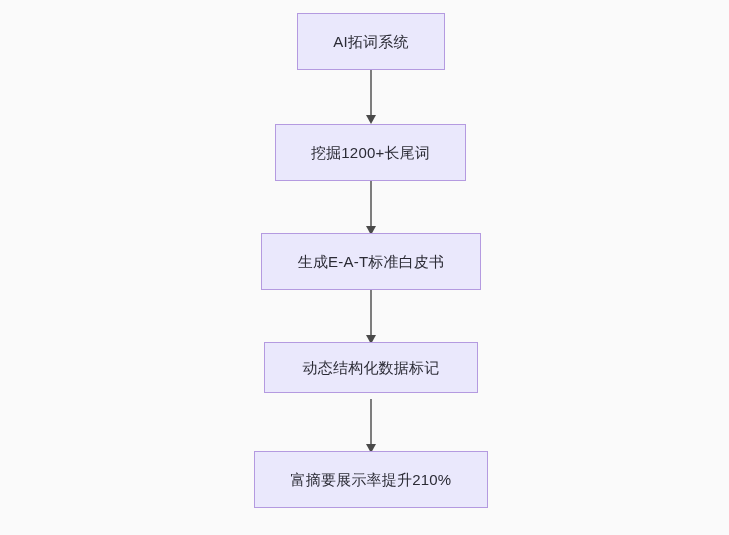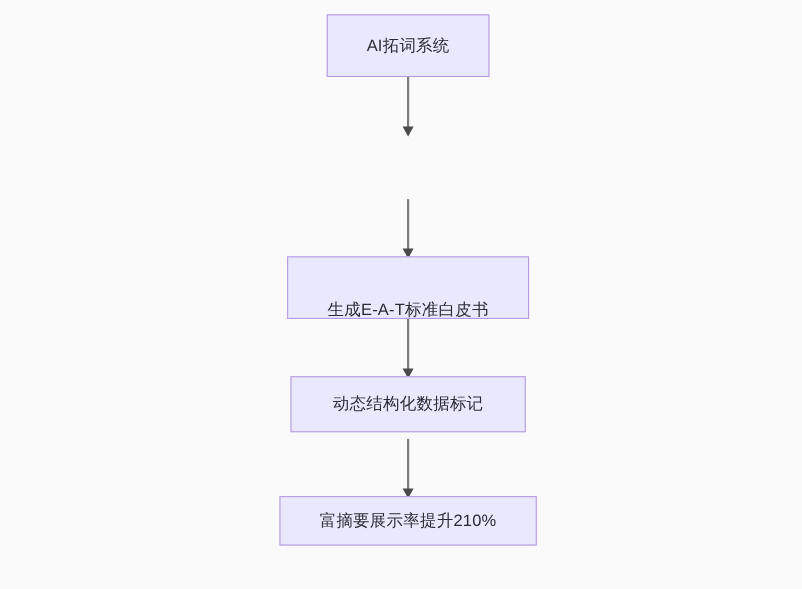--- a/index.html
+++ b/index.html
@@ -60,35 +60,38 @@
 
 <div id="flowchart">
 
   <div class="node" style="left:297px; top:13px; width:148px; height:57px;">
     <span class="node-label">AI拓词系统</span>
   </div>
 
   <div class="edge" style="left:370px; top:70px; height:47px;"></div>
   <div class="edge-head" style="left:365.5px; top:115px;"></div>
 
+  <div class="node" style="left:275px; top:124px; width:191px; height:57px;">
+    <span class="node-label">挖掘1200+长尾词</span>
+  </div>
 
   <div class="edge" style="left:370px; top:181px; height:47px;"></div>
   <div class="edge-head" style="left:365.5px; top:226px;"></div>
 
-  <div class="node" style="left:261px; top:233px; width:220px; height:57px;align-items:flex-end;">
+  <div class="node" style="left:261px; top:233px; width:220px; height:57px;">
     <span class="node-label">生成E-A-T标准白皮书</span>
   </div>
 
   <div class="edge" style="left:370px; top:290px; height:47px;"></div>
   <div class="edge-head" style="left:365.5px; top:335px;"></div>
 
   <div class="node" style="left:264px; top:342px; width:214px; height:51px;">
     <span class="node-label">动态结构化数据标记</span>
   </div>
 
   <div class="edge" style="left:370px; top:399px; height:47px;"></div>
   <div class="edge-head" style="left:365.5px; top:444px;"></div>
 
-  <div class="node" style="left:254px; top:451px; width:234px; height:45px;">
+  <div class="node" style="left:254px; top:451px; width:234px; height:57px;">
     <span class="node-label">富摘要展示率提升210%</span>
   </div>
 
 </div>
 
 </body></html>

